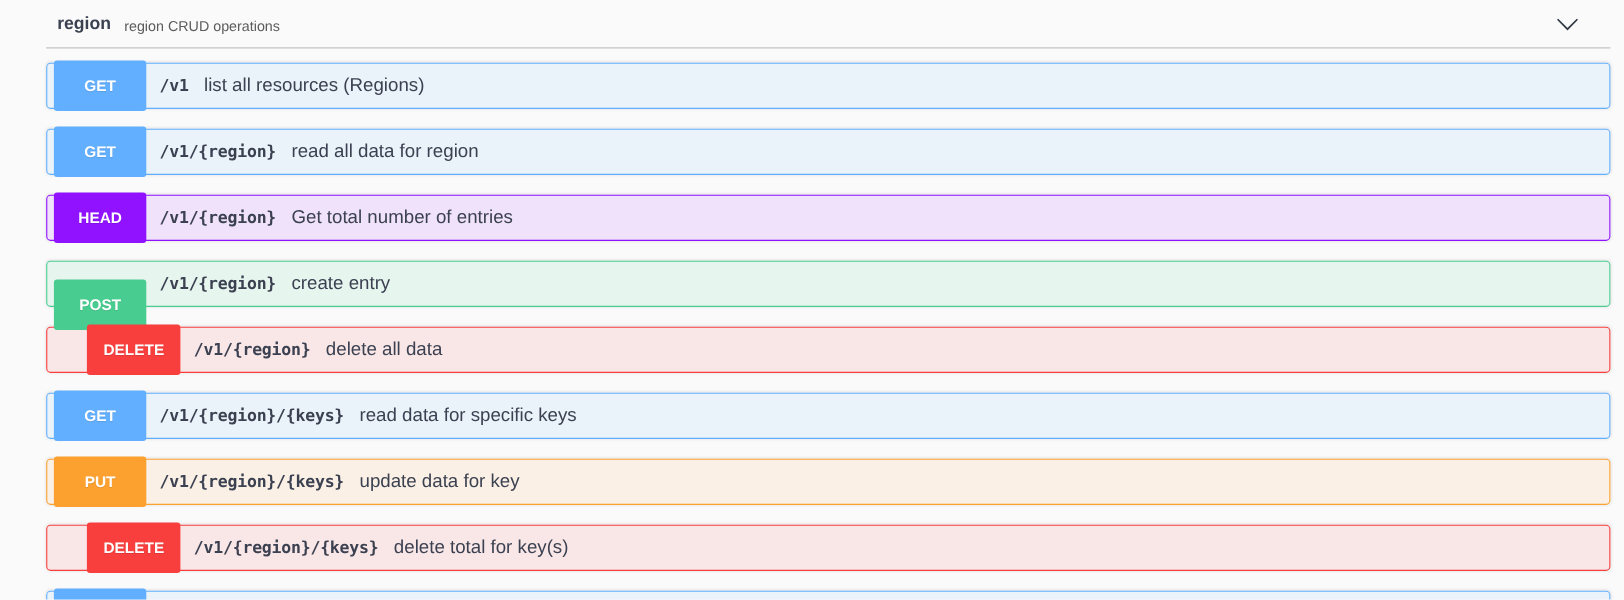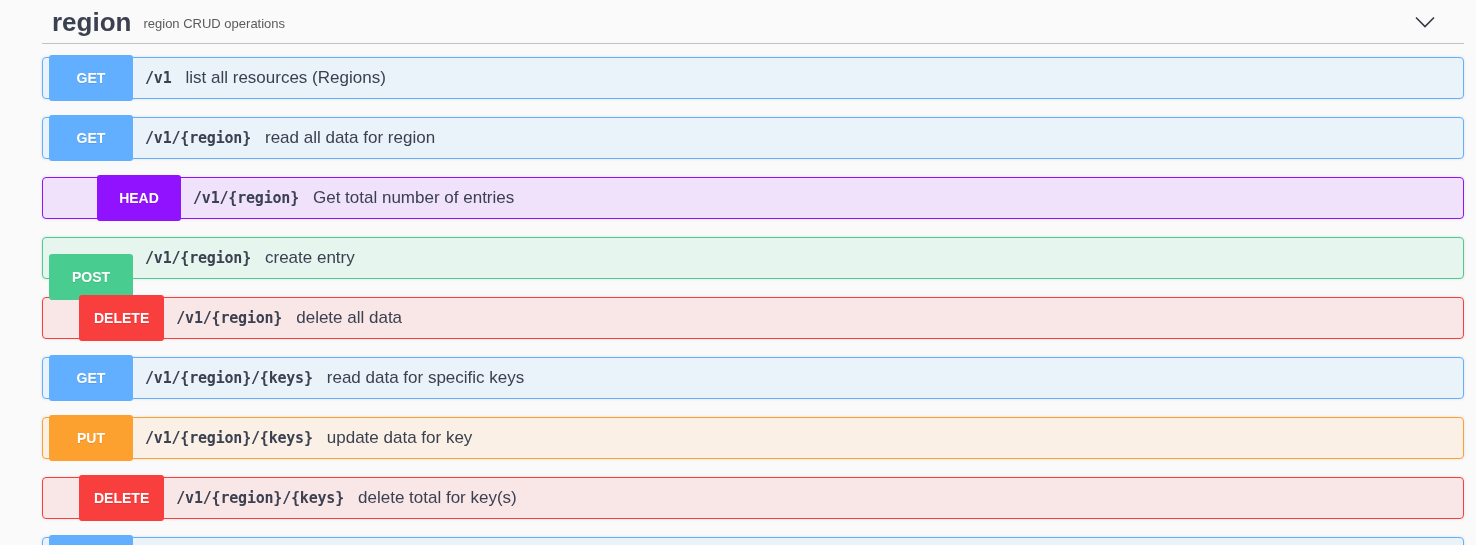--- a/index.html
+++ b/index.html
@@ -16,21 +16,21 @@
   }
   
   .tag-header {
     display: flex;
     align-items: center;
     padding: 9px 0 8px 10px;
     border-bottom: 1px solid rgba(59,65,81,.3);
     cursor: pointer;
   }
   .tag-title {
-    font-size: 26px;
+    font-size: 16px;
     font-weight: 700;
     color: var(--text, #3b4151);
     line-height: 26px;
   }
   .tag-subtitle {
     font-size: 13px;
     color: #5b5b5b;
     margin-left: 12px;
     padding-top: 3px;
   }
@@ -73,21 +73,21 @@
     display: flex;
     align-items: center;
     justify-content: center;
     text-shadow: 0 1px 0 rgba(0,0,0,.1);
     flex: 0 0 auto;
   }
   .opblock-get    .method { background: var(--get,    #61affe); }
   .opblock-post   .method { background: var(--post,   #49cc90); margin-top: 37px; }
   .opblock-put    .method { background: var(--put,    #fca130); }
   .opblock-delete .method { background: var(--delete, #f93e3e); }
-  .opblock-head   .method { background: var(--head,   #9012fe); margin-left: 48px; }
+  .opblock-head   .method { background: var(--head,   #9012fe); }
   .path {
     margin-left: 12px;
     font-family: "DejaVu Sans Mono", "Liberation Mono", monospace;
     font-size: 15px;
     font-weight: 600;
     color: var(--text, #3b4151);
     letter-spacing: -0.2px;
     white-space: nowrap;
   }
   .desc {

